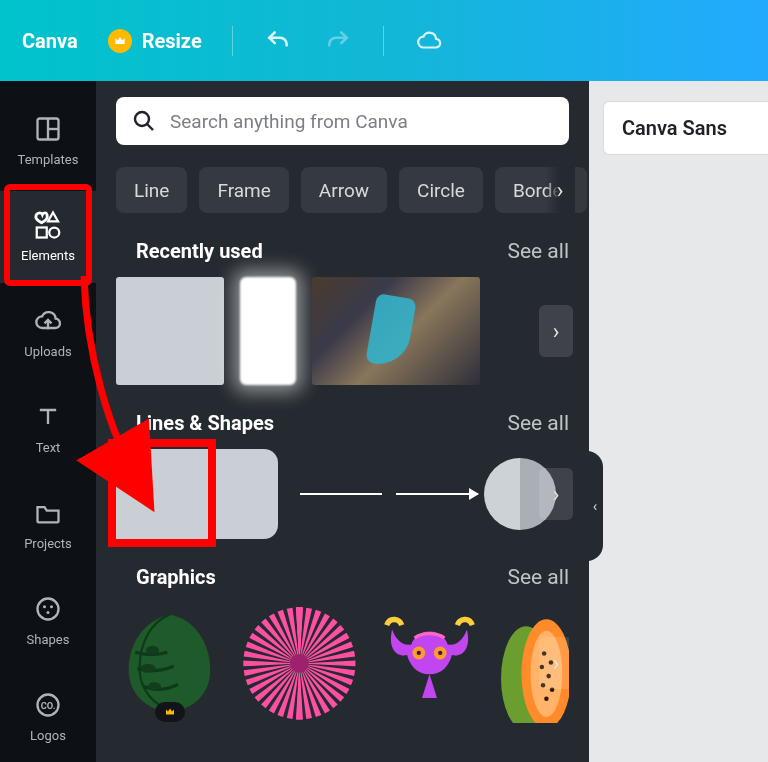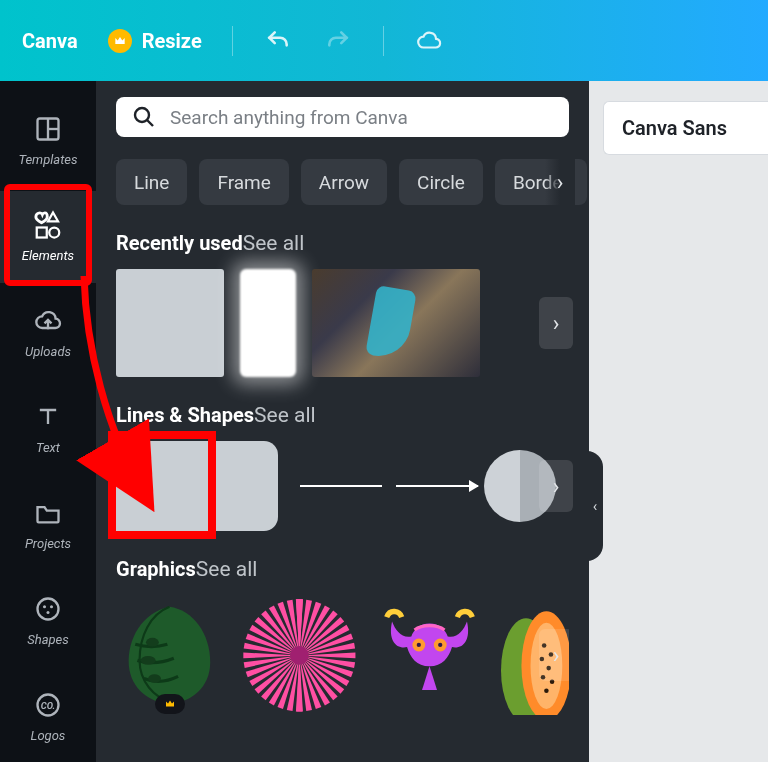--- a/index.html
+++ b/index.html
@@ -13,37 +13,37 @@
   .crown { width:24px; height:24px; border-radius:50%; background:#ffba00; display:flex; align-items:center; justify-content:center; font-size:13px; color:#fff;}
   .resize-label { font-size:20px; font-weight:700; }
   .divider-v { width:1px; height:30px; background:rgba(255,255,255,.35); }
   .icon-btn { width:30px; height:30px; display:flex; align-items:center; justify-content:center; opacity:.85; cursor:pointer; }
   .icon-btn.disabled { opacity:.35; cursor:default; }
   .undo-svg, .redo-svg, .cloud-svg { width:26px; height:26px; }
 
   
   .main { display:flex; height:calc(762px - 81px); }
   .siderail { width:96px; background:#0d1116; display:flex; flex-direction:column; align-items:center; padding-top:14px; gap:4px; }
-  .rail-item { width:96px; height:92px; display:flex; flex-direction:column; align-items:center; justify-content:center; gap:8px; color:#aeb4bb; cursor:pointer; position:relative;font-style:italic;}
+  .rail-item { width:96px; height:92px; display:flex; flex-direction:column; align-items:center; justify-content:center; gap:8px; color:#aeb4bb; cursor:pointer; position:relative;}
   .rail-item.active { color:#fff; }
   .rail-item .rail-icon { width:30px; height:30px; display:flex; align-items:center; justify-content:center; }
   .rail-item span { font-size:13px; }
   .rail-highlight { position:absolute; border:6px solid #ff0000; border-radius:6px; pointer-events:none; }
 
   .panel { width:493px; background:#252a30; position:relative; color:#fff; display:flex; flex-direction:column; padding:16px 20px 0 20px; }
-  .search { height:40px; background:#fff; border-radius:8px; display:flex; align-items:center; padding:0 16px; gap:14px; }
+  .search { height:48px; background:#fff; border-radius:8px; display:flex; align-items:center; padding:0 16px; gap:14px; }
   .search input { border:none; outline:none; font-size:19px; flex:1; color:#222; background:transparent;}
   .search input::placeholder { color:#7a7f85; }
 
   .chips { display:flex; gap:12px; margin-top:22px; align-items:center; position:relative; }
   .chip { height:46px; padding:16px 18px; border-radius:8px; background:#353a41; color:#d7dadd; font-size:19px; display:flex; align-items:center; cursor:pointer; white-space:nowrap;}
   .chip:last-of-type { padding-right:28px;}
   .chips .scroll-right { position:absolute; right:-6px; top:50%; transform:translateY(-50%); width:30px; height:46px; display:flex; align-items:center; justify-content:center; background:linear-gradient(270deg, #252a30 50%, transparent); }
 
-  .sec-head { display:flex; align-items:center; margin-top:26px; }
+  .sec-head { display:flex; align-items:center; justify-content:space-between; margin-top:26px;margin-left:20px; }
   .sec-head .title { font-size:20px; font-weight:700; }
   .sec-head .seeall { font-size:21px; color:#bfc4c9; cursor:pointer;}
 
   .row { display:flex; gap:16px; margin-top:14px; align-items:center; position:relative; }
   .thumb-sq { width:108px; height:108px; background:#c9cfd4; border-radius:3px;}
   .thumb-blur { width:56px; height:108px; background:#fff; border-radius:6px; filter:blur(1px); box-shadow:0 0 18px 8px rgba(255,255,255,.45);}
   .thumb-photo { width:168px; height:108px; border-radius:3px; background:linear-gradient(135deg,#4a3c2e 0%, #3a3a4a 30%, #89765a 55%, #2e2e3a 100%); position:relative; overflow:hidden;}
   .thumb-photo::before{content:"";position:absolute;left:35%;top:18%;width:40px;height:70px;background:#33b1c9;border-radius:10px 10px 40px 10px;transform:rotate(10deg);opacity:.9;}
   .row .carousel-arrow, .shapes .carousel-arrow, .graphics .carousel-arrow { position:absolute; right:-4px; top:50%; transform:translateY(-50%); width:34px; height:52px; background:rgba(255,255,255,.12); display:flex; align-items:center; justify-content:center; border-radius:6px; cursor:pointer;}
   .chev { color:#e4e7ea; font-size:22px; }

